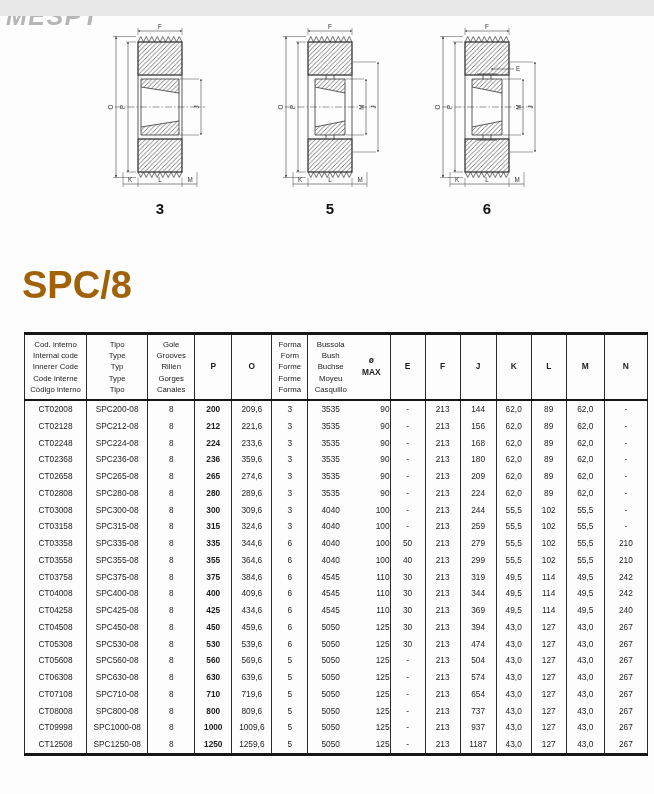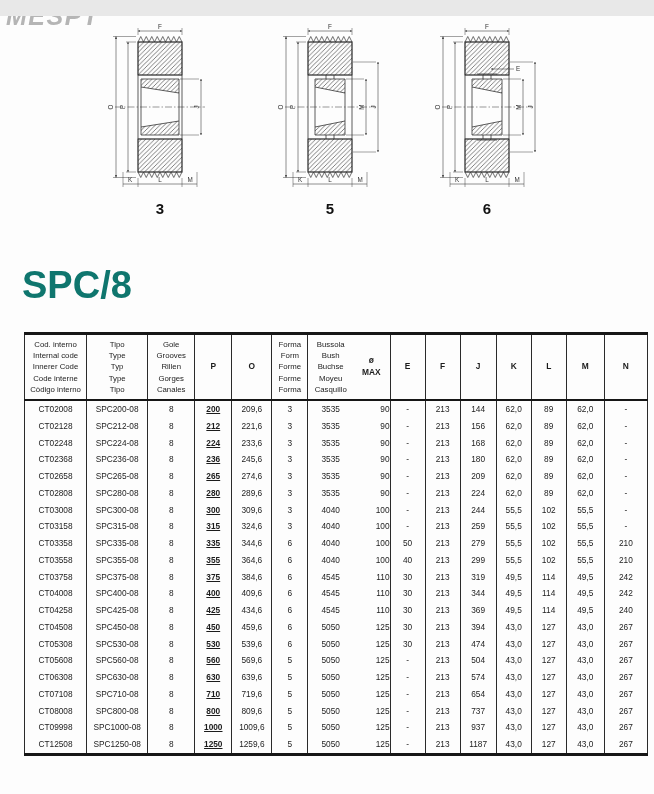--- a/index.html
+++ b/index.html
@@ -12,32 +12,32 @@
   .wm{position:absolute;top:0;left:6px;width:120px;height:12px;overflow:hidden;}
   .wm span{display:block;margin-top:-14px;font-style:italic;font-weight:700;
     font-size:25px;color:#b5b5b5;letter-spacing:1.5px;}
   
   .diagram{position:absolute;top:6px;width:160px;}
   .d1{left:65px;} .d2{left:235px;} .d3{left:392px;}
   .fig-num{width:160px;padding-left:30px;box-sizing:border-box;text-align:center;
     font-weight:700;font-size:15px;color:#111;margin-top:2px;}
   
   .title{position:absolute;left:22px;top:248px;font-weight:700;font-size:38px;
-    color:#0f766e;letter-spacing:0px;}
+    color:#a16207;letter-spacing:0px;}
   
   .tblwrap{position:absolute;left:24px;top:316px;width:520px;}
   table{table-layout:fixed;border-collapse:collapse;width:624px;
     border-top:3px solid #161616;border-bottom:3px solid #161616;}
   th,td{border-left:1px solid #2a2a2a;border-right:1px solid #2a2a2a;
     text-align:center;vertical-align:middle;padding:0;overflow:hidden;}
   th{font-weight:400;font-size:7.8px;line-height:1.42;white-space:pre-line;
     height:64px;border-bottom:2px solid #161616;}
   th.letter{font-weight:700;font-size:8.4px;}
   td{font-size:8.3px;height:16.75px;line-height:16.75px;white-space:nowrap;}
-  td.col-p{font-weight:700;text-decoration:underline;}
+  td.col-p{font-weight:700;}
   th.bush{border-right-style:hidden;}
   th.omax{border-left-style:hidden;}
   td.bush-cell{border-right-style:hidden;}
   td.omax-cell{border-left-style:hidden;text-align:right;}
 </style>
 </head>
 <body>
 
 <div class="page">
 
@@ -330,21 +330,21 @@
             <td>62,0</td>
             <td>89</td>
             <td>62,0</td>
             <td>-</td>
           </tr>
           <tr>
             <td>CT02368</td>
             <td>SPC236-08</td>
             <td>8</td>
             <td class="col-p">236</td>
-            <td>245,6</td>
+            <td>359,6</td>
             <td>3</td>
             <td class="bush-cell">3535</td>
             <td class="omax-cell">90</td>
             <td>-</td>
             <td>213</td>
             <td>180</td>
             <td>62,0</td>
             <td>89</td>
             <td>62,0</td>
             <td>-</td>

